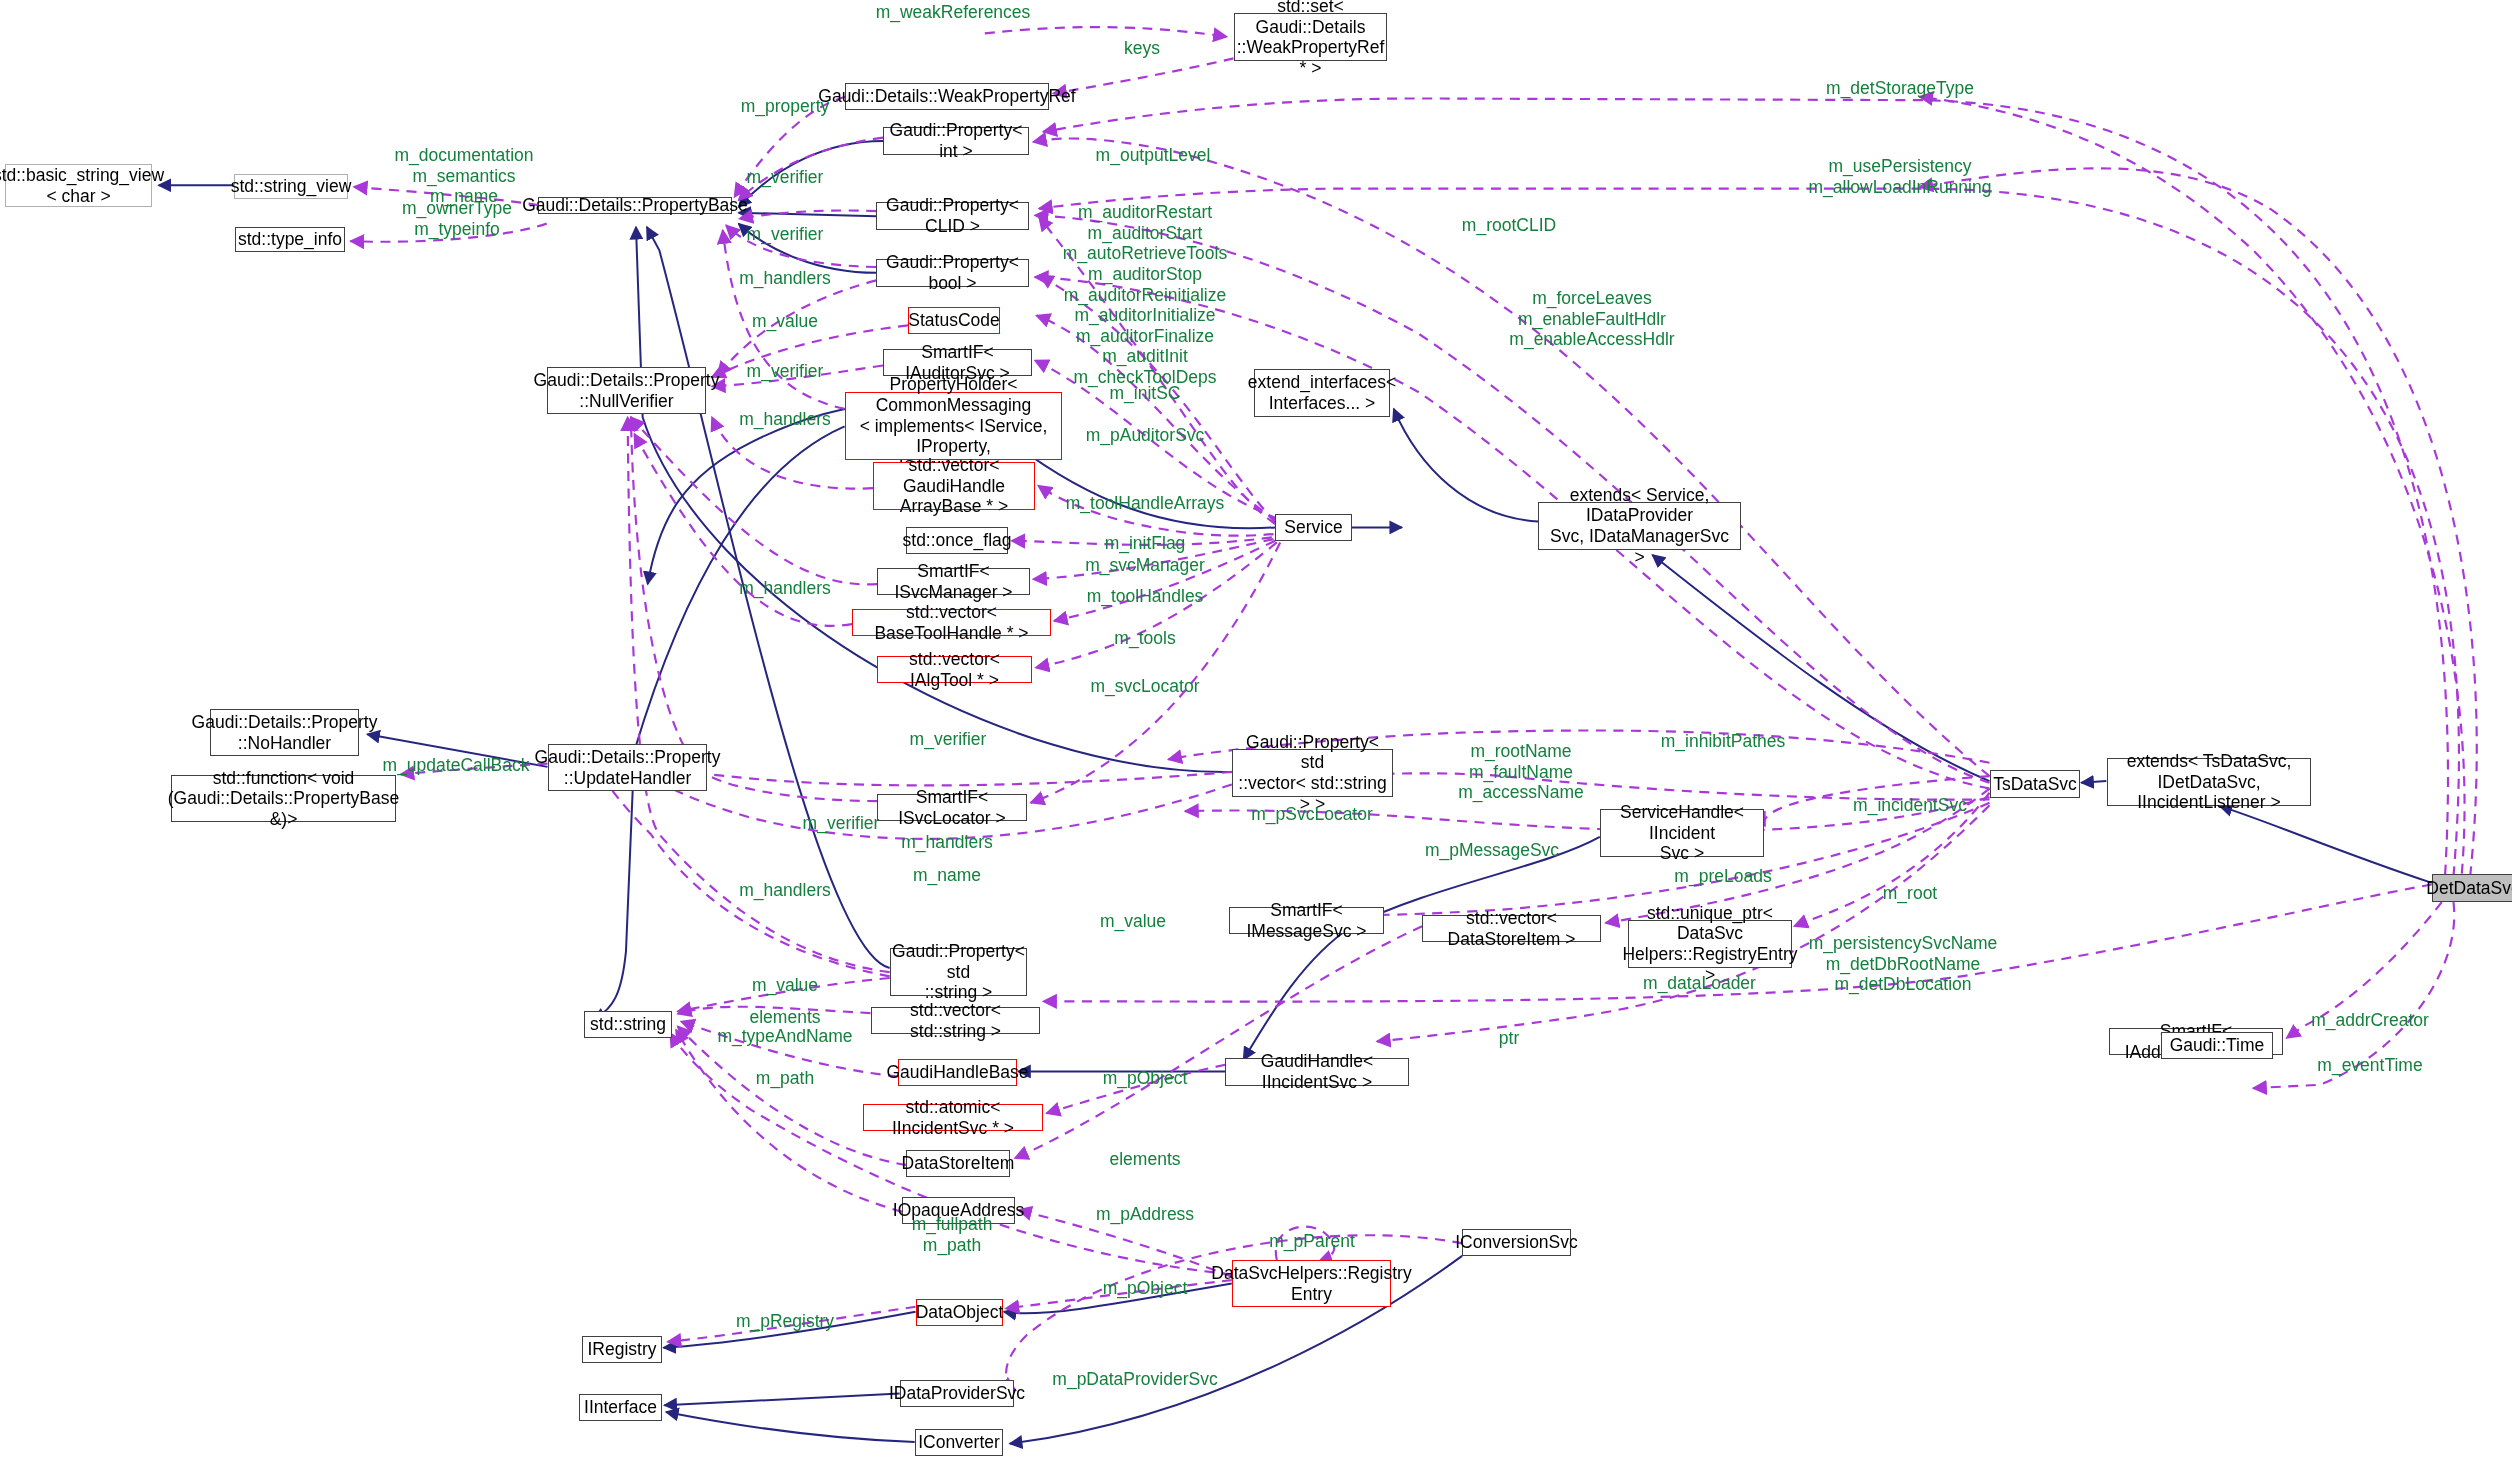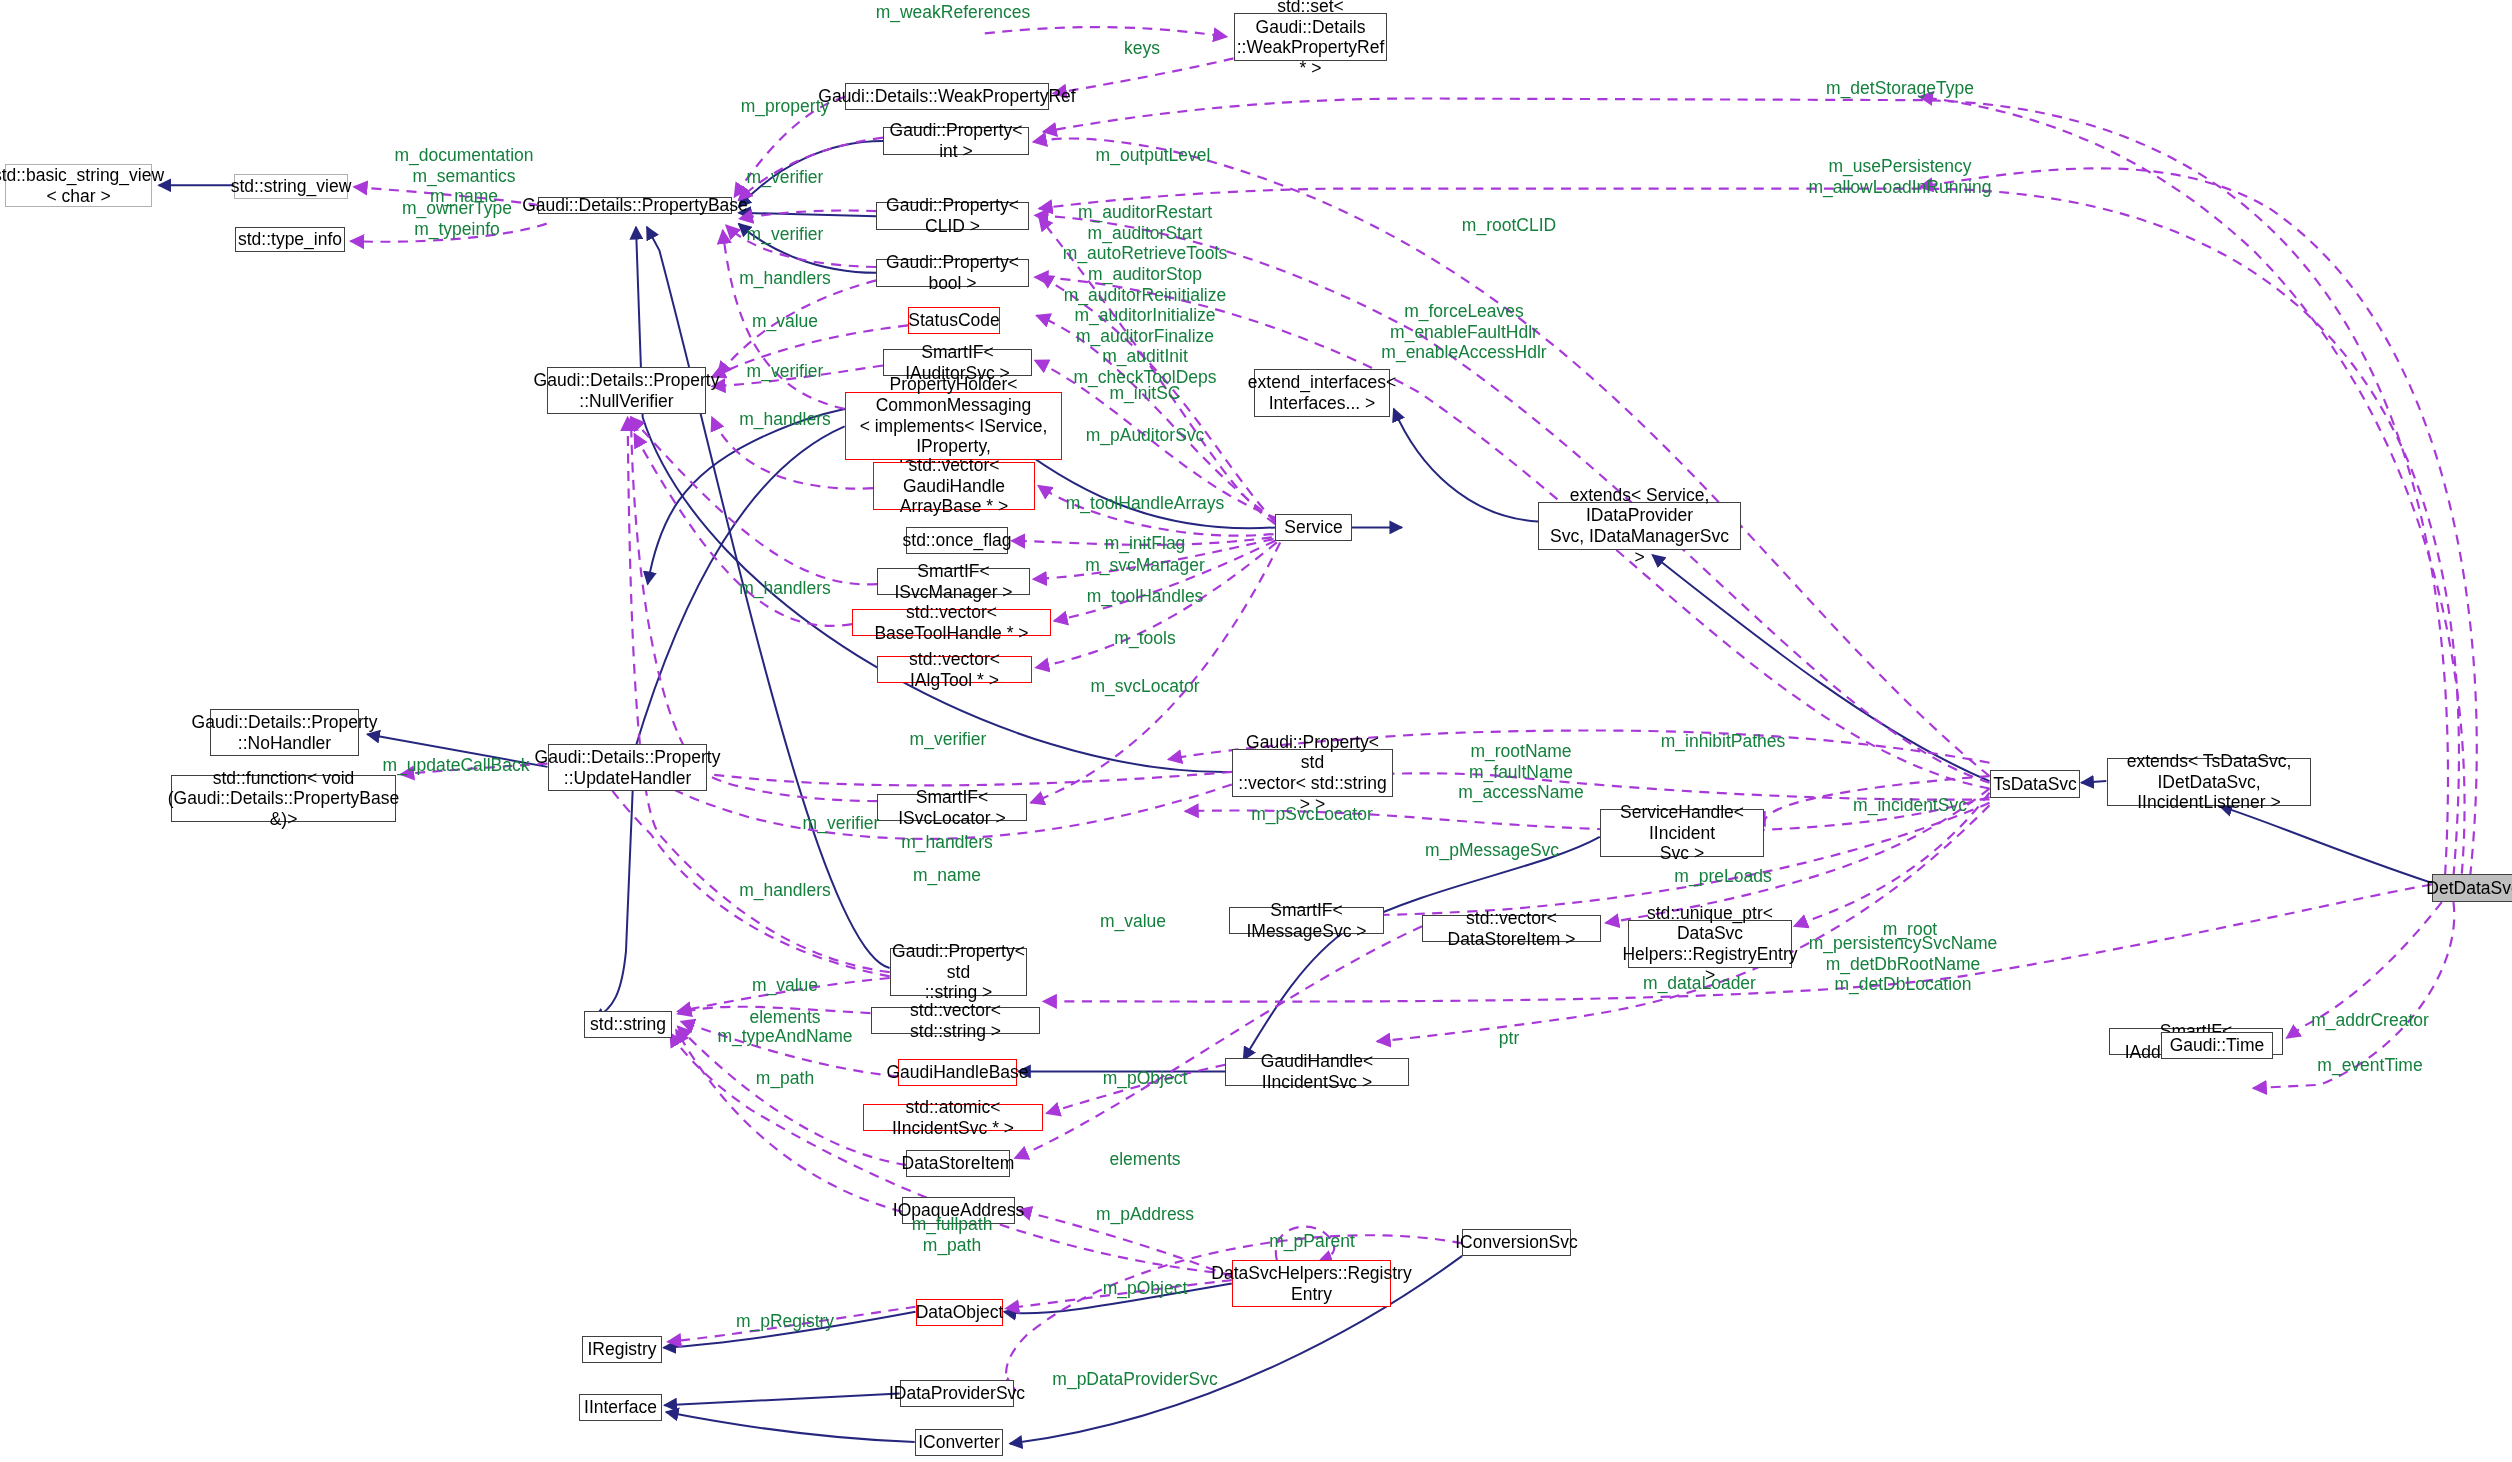--- a/index.html
+++ b/index.html
@@ -279,21 +279,21 @@
     <div class="edge-label" style="left: 1145px; top: 503px;">m_toolHandleArrays</div>
     <div class="edge-label" style="left: 1145px; top: 543px;">m_initFlag</div>
     <div class="edge-label" style="left: 1145px; top: 565px;">m_svcManager</div>
     <div class="edge-label" style="left: 1145px; top: 596px;">m_toolHandles</div>
     <div class="edge-label" style="left: 1145px; top: 638px;">m_tools</div>
     <div class="edge-label" style="left: 1145px; top: 686px;">m_svcLocator</div>
     <div class="edge-label" style="left: 1900px; top: 88px;">m_detStorageType</div>
     <div class="edge-label" style="left: 1900px; top: 177px;">m_usePersistency
 m_allowLoadInRunning</div>
     <div class="edge-label" style="left: 1509px; top: 225px;">m_rootCLID</div>
-    <div class="edge-label" style="left: 1464px; top: 319px; margin-top: 13px;">m_forceLeaves
+    <div class="edge-label" style="left: 1592px; top: 319px;">m_forceLeaves
 m_enableFaultHdlr
 m_enableAccessHdlr</div>
     <div class="edge-label" style="left: 456px; top: 765px;">m_updateCallBack</div>
     <div class="edge-label" style="left: 948px; top: 739px;">m_verifier</div>
     <div class="edge-label" style="left: 841px; top: 823px;">m_verifier</div>
     <div class="edge-label" style="left: 947px; top: 842px;">m_handlers</div>
     <div class="edge-label" style="left: 947px; top: 875px;">m_name</div>
     <div class="edge-label" style="left: 785px; top: 890px;">m_handlers</div>
     <div class="edge-label" style="left: 1133px; top: 921px;">m_value</div>
     <div class="edge-label" style="left: 785px; top: 985px;">m_value</div>
@@ -311,21 +311,21 @@
     <div class="edge-label" style="left: 1135px; top: 1379px;">m_pDataProviderSvc</div>
     <div class="edge-label" style="left: 1509px; top: 1038px;">ptr</div>
     <div class="edge-label" style="left: 1492px; top: 850px;">m_pMessageSvc</div>
     <div class="edge-label" style="left: 1312px; top: 814px;">m_pSvcLocator</div>
     <div class="edge-label" style="left: 1511px; top: 772px; margin-left: 10px;">m_rootName
 m_faultName
 m_accessName</div>
     <div class="edge-label" style="left: 1723px; top: 741px;">m_inhibitPathes</div>
     <div class="edge-label" style="left: 1910px; top: 805px;">m_incidentSvc</div>
     <div class="edge-label" style="left: 1723px; top: 876px;">m_preLoads</div>
-    <div class="edge-label" style="left: 1910px; top: 893px; margin-top: 36px;">m_root</div>
+    <div class="edge-label" style="left: 1910px; top: 893px;">m_root</div>
     <div class="edge-label" style="left: 1689px; top: 983px; padding-left: 21px;">m_dataLoader</div>
     <div class="edge-label" style="left: 1903px; top: 964px;">m_persistencySvcName
 m_detDbRootName
 m_detDbLocation</div>
     <div class="edge-label" style="left: 2370px; top: 1020px;">m_addrCreator</div>
     <div class="edge-label" style="left: 2370px; top: 1065px;">m_eventTime</div>
   </div>
 
 
 </body></html>

